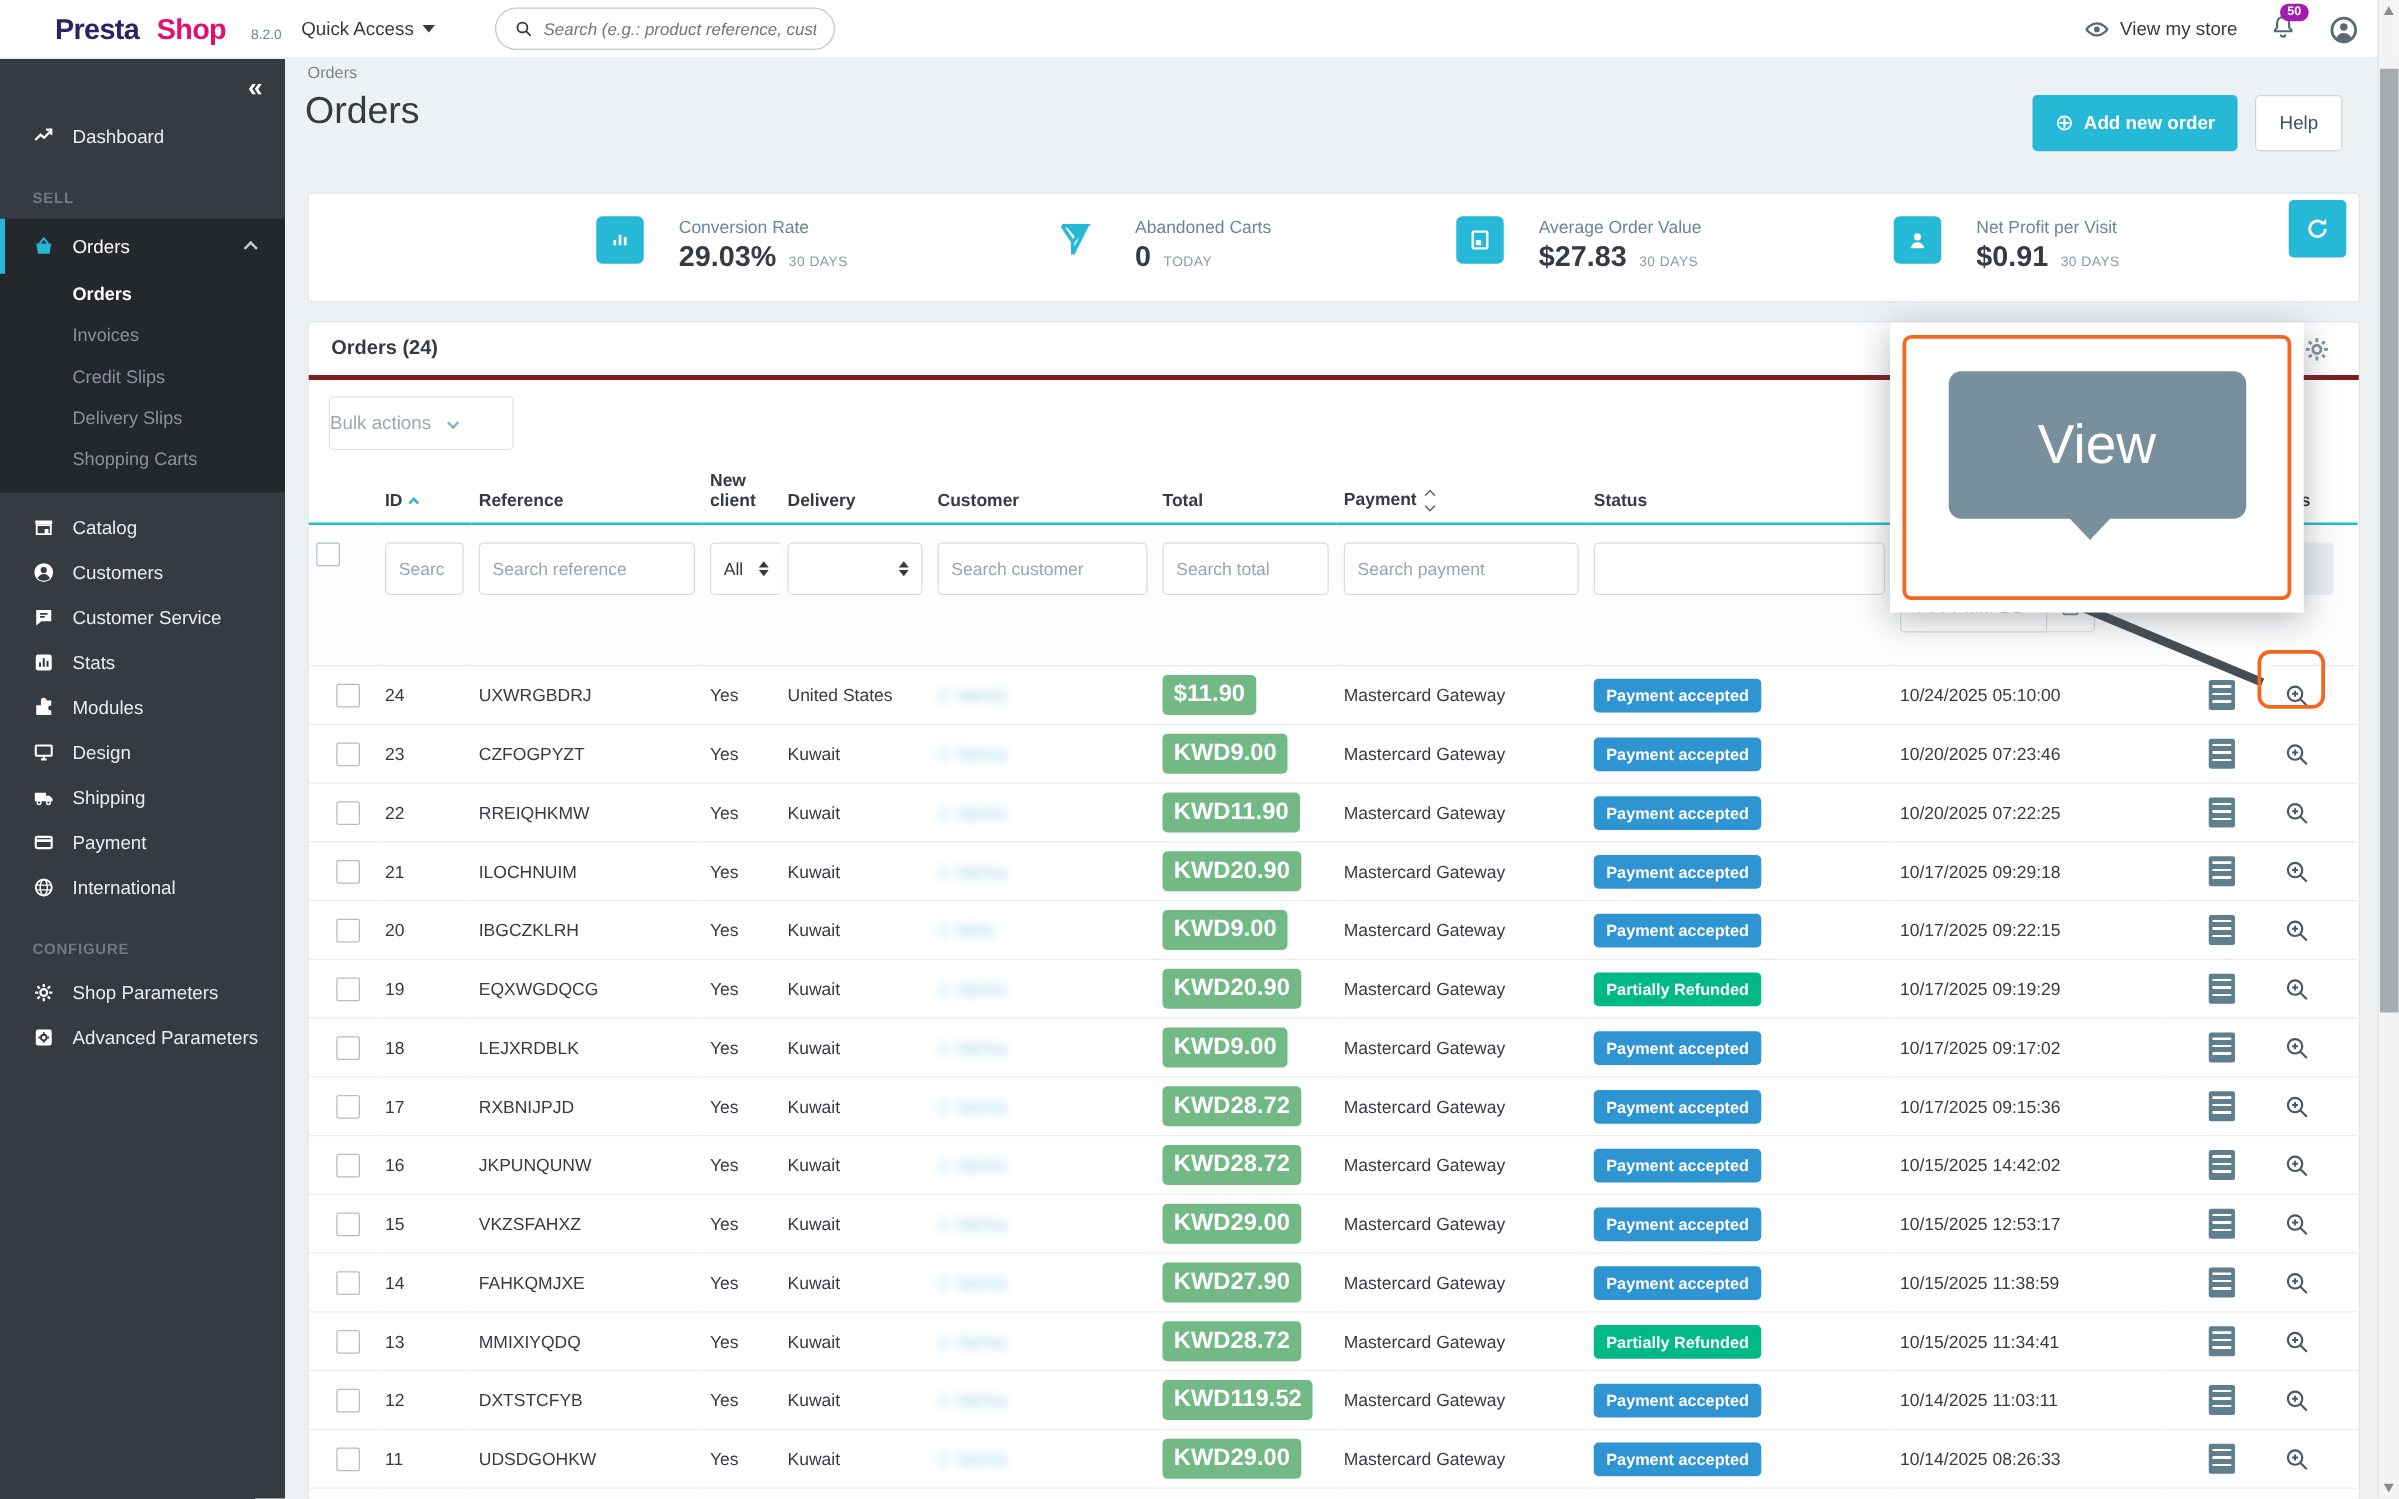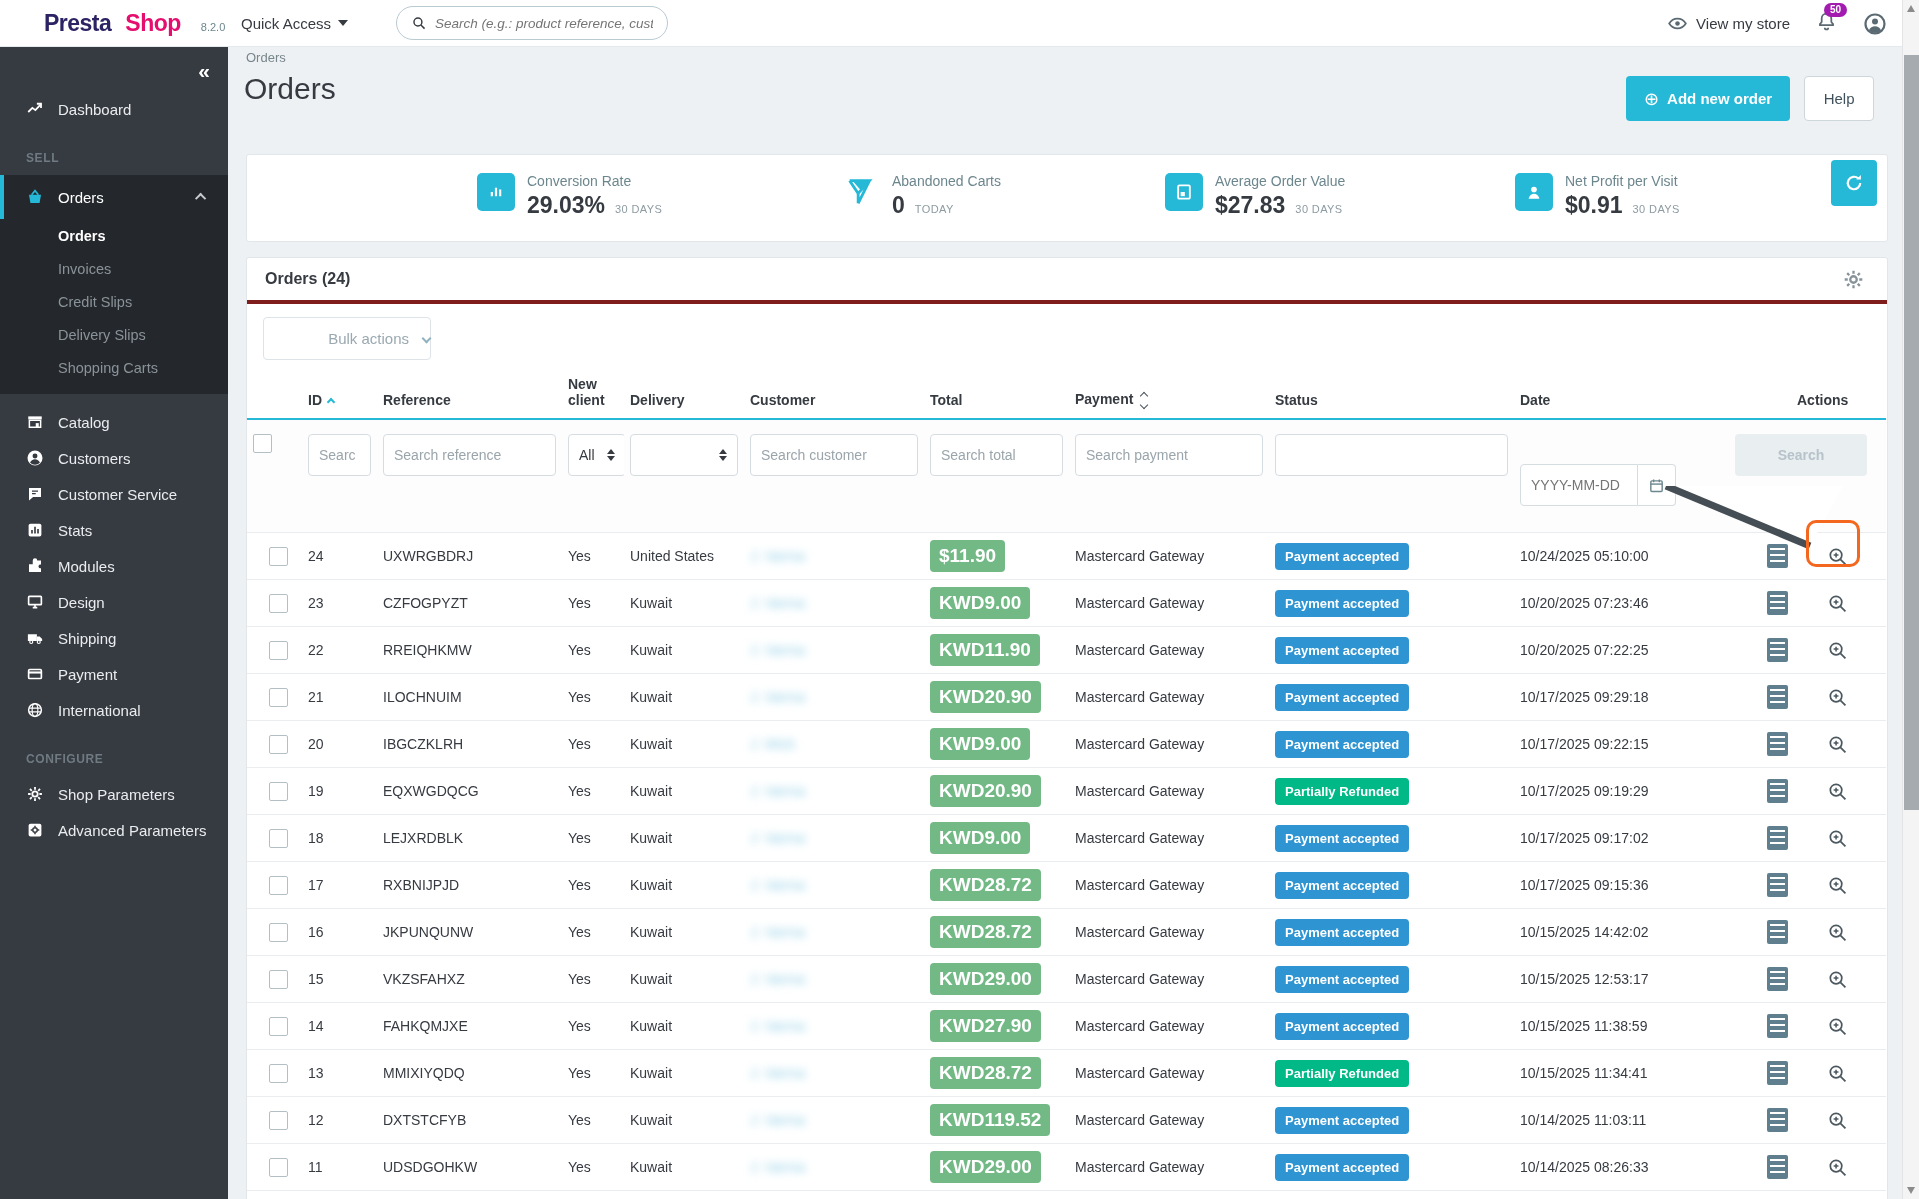--- a/index.html
+++ b/index.html
@@ -45,35 +45,35 @@
   
   .breadcrumb { position:absolute; left:246px; top:50px; font-size:13px; color:#77868d; z-index:5; }
   .page-title { position:absolute; left:244px; top:72px; font-size:30px; font-weight:400; color:#363a41; z-index:5; }
   .header-actions { position:absolute; left:1626px; top:76px; display:flex; gap:14px; z-index:5; }
   .btn-add { display:flex; align-items:center; gap:8px; background:#25b9d7; color:#fff; border:none; height:45px; padding:0 18px; border-radius:4px; font-size:15px; font-weight:bold; cursor:pointer; font-family:inherit; }
   .btn-add .plus { font-size:18px; font-weight:normal; }
   .btn-help { background:#fff; color:#3f525c; border:1px solid #cdd6da; height:45px; width:70px; border-radius:4px; font-size:15px; cursor:pointer; font-family:inherit; }
 
   
   .kpi-card { position:absolute; left:246px; top:154px; width:1642px; height:88px; background:#fff; border:1px solid #e0e6ea; border-radius:3px; z-index:4; }
-  .kpi { position:absolute; top:18px; display:flex; gap:12px; }
+  .kpi { position:absolute; top:18px; display:flex; gap:28px; }
   .kpi-icon { width:38px; height:38px; border-radius:5px; background:#25b9d7; display:flex; align-items:center; justify-content:center; }
   .kpi-icon.bare { background:transparent; }
   .kpi-label { font-size:14px; color:#6c868e; }
   .kpi-valrow { display:flex; align-items:baseline; gap:10px; margin-top:3px; }
   .kpi-value { font-size:23px; font-weight:bold; color:#363a41; }
   .kpi-period { font-size:11px; color:#8d9ba1; letter-spacing:0.4px; }
   .kpi-refresh { position:absolute; right:10px; top:5px; width:46px; height:46px; background:#25b9d7; border:none; border-radius:4px; cursor:pointer; display:flex; align-items:center; justify-content:center; }
 
   
   .panel { position:absolute; left:246px; top:257px; width:1642px; height:1000px; background:#fff; border:1px solid #e0e6ea; border-radius:3px; z-index:4; }
   .panel-header { height:46px; display:flex; align-items:center; justify-content:space-between; padding:0 22px 0 18px; border-bottom:4px solid #7f1d1d; }
   .panel-title { font-size:16px; font-weight:bold; color:#363a41; }
   .toolbar { padding:13px 16px 10px; }
-  .btn-bulk { display:flex; align-items:center; gap:14px; width:168px; height:43px; justify-content:flex-end; background:#fff; border:1px solid #dde3e7; border-radius:4px; color:#9aa9b0; font-size:15px; cursor:pointer; font-family:inherit; }
+  .btn-bulk { display:flex; align-items:center; gap:14px; width:148px; height:43px; justify-content:flex-start; background:#fff; border:1px solid #dde3e7; border-radius:4px; color:#9aa9b0; font-size:15px; cursor:pointer; font-family:inherit; }
   .btn-bulk .chev { border-color:#8fb4c0; width:7px; height:7px; }
 
   table.orders { width:1639px; border-collapse:collapse; table-layout:fixed; }
   th { text-align:left; font-size:14px; font-weight:bold; color:#363a41; vertical-align:bottom; padding:6px 6px 10px 6px; }
   thead tr.heads th { border-bottom:2px solid #25b9d7; }
   .sort-caret { display:inline-block; width:6px; height:6px; border-left:2px solid #25b9d7; border-top:2px solid #25b9d7; transform:rotate(45deg); margin-left:6px; }
   .sort-both { display:inline-flex; flex-direction:column; gap:3px; margin-left:8px; vertical-align:middle; }
   .sort-both i { display:block; width:6px; height:6px; border-left:1.6px solid #49545a; border-top:1.6px solid #49545a; }
   .sort-both i.u { transform:rotate(45deg); }
   .sort-both i.d { transform:rotate(225deg); }
@@ -775,20 +775,27 @@
     </tr>
         </tbody>
     </table>
   </div>
 
   <svg class="tooltip-tail-svg" width="215" height="66">
     <polygon points="28,0 205,0 172,60" fill="#ffffff"></polygon>
     <line x1="28" y1="0" x2="172" y2="60" stroke="#454e54" stroke-width="7"></line>
   </svg>
   <div class="view-highlight"></div>
+  <div class="tooltip">
+    <div class="tooltip-border">
+      <div class="tooltip-bubble">
+        <span class="tooltip-text">View</span>
+      </div>
+    </div>
+  </div>
 
   <div class="scrollbar">
     <span class="scroll-up"></span>
     <span class="scroll-thumb"></span>
     <span class="scroll-down"></span>
   </div>
 
 </div>
 
 </body></html>

